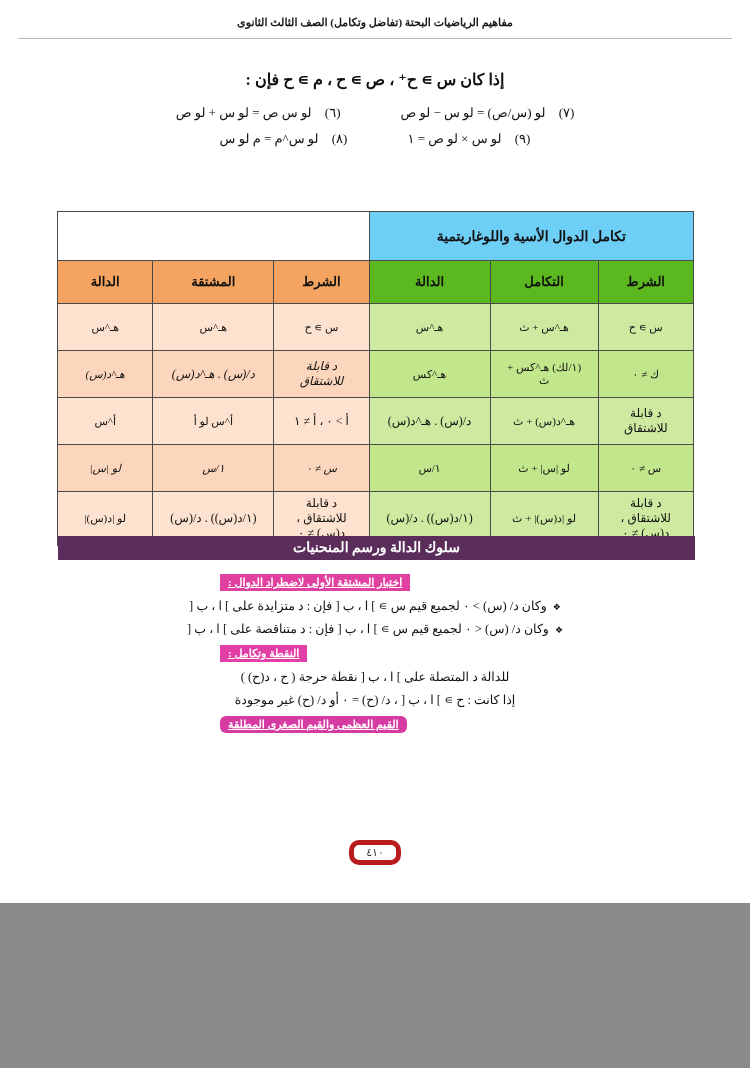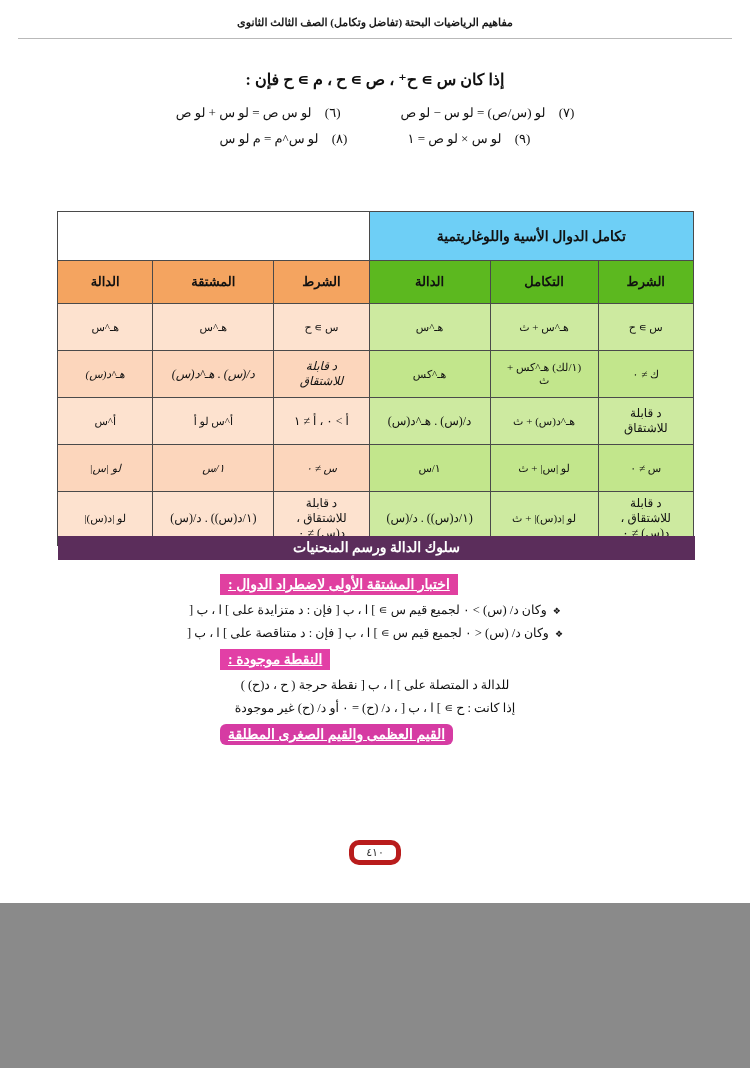--- a/index.html
+++ b/index.html
@@ -178,21 +178,21 @@
     width: 670px;
     color: #111;
     font-size: 12.5px;
     direction: rtl;
   }
   .sub-banner {
     display: inline-block;
     background: #e040a0;
     color: #ffffff;
     font-weight: bold;
-    font-size: 14px;
+    font-size: 11px;
     padding: 2px 8px 2px 8px;
     margin: 0;
     text-decoration: underline;
   }
   .sub-banner.magenta2 { background: #e23fa6; }
   .sub-banner.magenta3 { background: #d63ba3; border-radius: 6px; }
   .sb-row {
     text-align: left;
     margin-top: 8px;
     margin-bottom: 4px;
@@ -341,21 +341,21 @@
 
   <div class="body-sec">
 
     <div class="sb-row">
       <span class="sub-banner">اختبار المشتقة الأولى لاضطراد الدوال :</span>
     </div>
     <div class="txt-line bullet">وكان د/ (س) &gt; ٠ لجميع قيم س ∍ ] ا ، ب [ فإن : د متزايدة على ] ا ، ب [</div>
     <div class="txt-line bullet">وكان د/ (س) &lt; ٠ لجميع قيم س ∍ ] ا ، ب [ فإن : د متناقصة على ] ا ، ب [</div>
 
     <div class="sb-row">
-      <span class="sub-banner magenta2">النقطة موجودة :</span>
+      <span class="sub-banner magenta2">النقطة وتكامل :</span>
     </div>
     <div class="txt-line">للدالة د المتصلة على ] ا ، ب [ نقطة حرجة ( ح ، د(ح) )</div>
     <div class="txt-line">إذا كانت : ح ∍ ] ا ، ب [ ، د/ (ح) = ٠ أو د/ (ح) غير موجودة</div>
 
     <div class="sb-row">
       <span class="sub-banner magenta3">القيم العظمى والقيم الصغرى المطلقة</span>
     </div>
 
   </div>
 

